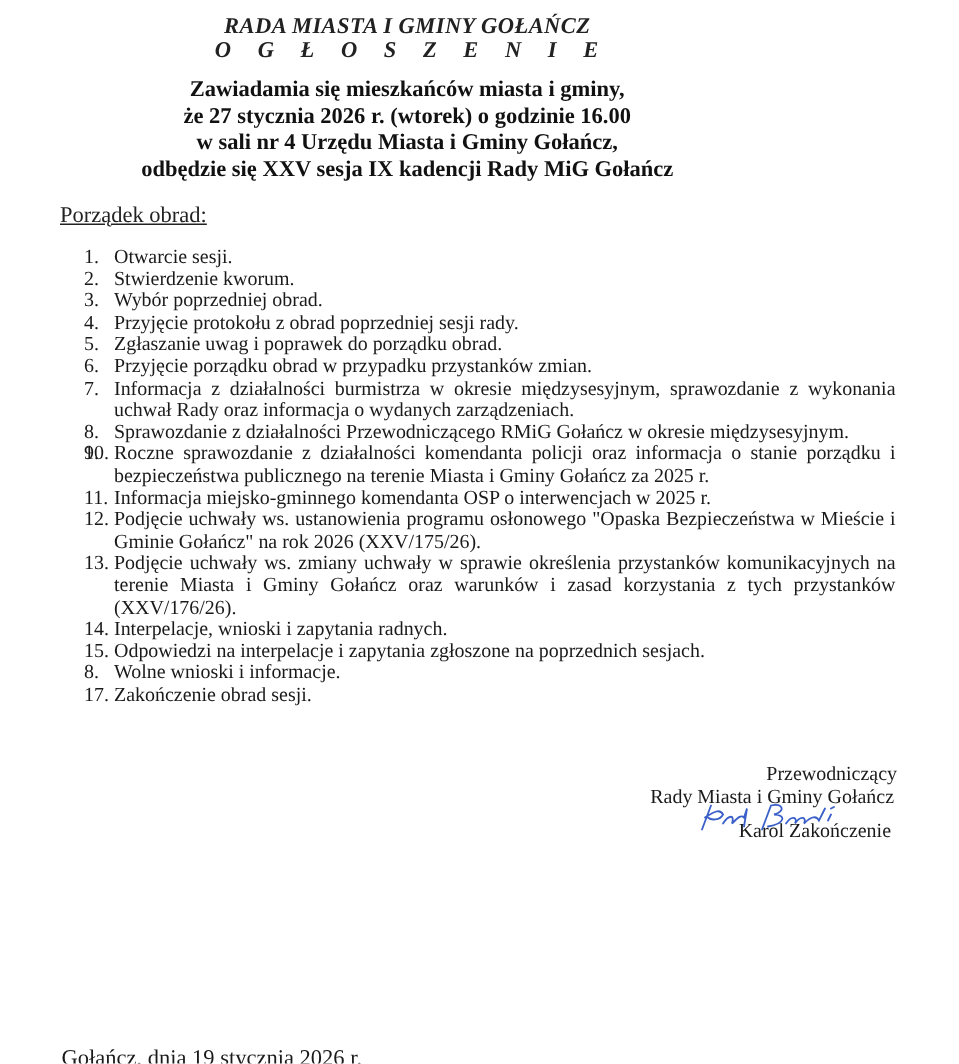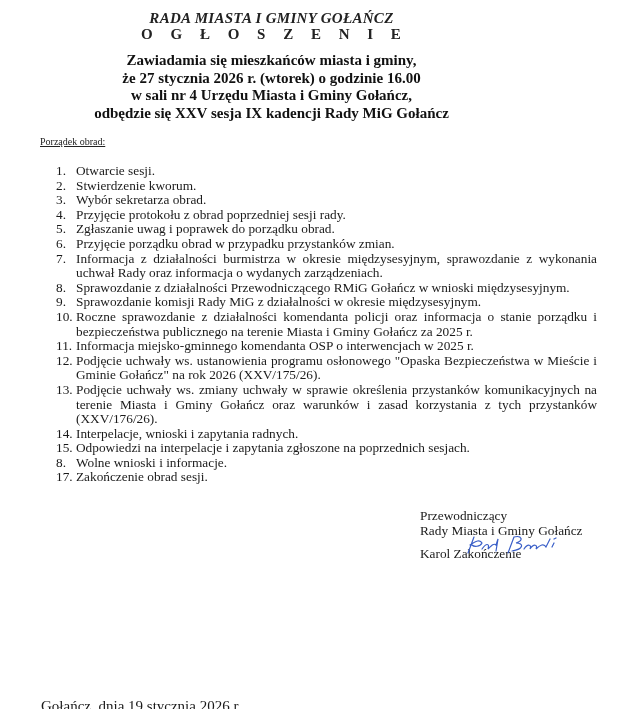--- a/index.html
+++ b/index.html
@@ -3,32 +3,32 @@
 <meta charset="utf-8">
 <style>
   html, body { margin: 0; padding: 0; background: #ffffff; }
   body {
     width: 639px; height: 709px; position: relative; overflow: hidden;
     font-family: "Liberation Serif", "DejaVu Serif", serif;
     color: #1a1a1a;
   }
   .header { position: absolute; left: 0; top: 11px; width: 543px; text-align: center; }
   .h-org { font-weight: bold; font-style: italic; font-size: 15px; line-height: 15px; letter-spacing: 0.3px; color: #222; }
-  .h-title { font-weight: bold; font-size: 15px; line-height: 16px; letter-spacing: 7px; color: #222; padding-left: 6px; }
+  .h-title { font-weight: bold; font-style: italic; font-size: 15px; line-height: 16px; letter-spacing: 7px; color: #222; padding-left: 6px; }
   .h-line { font-weight: bold; font-size: 15px; line-height: 17.5px; color: #111; }
   .h-lines { margin-top: 10px; }
 
-  .agenda-label { position: absolute; left: 40px; top: 136px; font-size: 10px; text-decoration: underline; color: #222; }
+  .agenda-label { position: absolute; left: 40px; top: 136px; font-size: 15px; text-decoration: underline; color: #222; }
   .agenda { position: absolute; left: 56px; top: 164px; width: 541px; list-style: none; margin: 0; padding: 0; }
   .agenda li { position: relative; padding-left: 20px; font-size: 13.3px; line-height: 14.6px; text-align: justify; color: #1a1a1a; }
   .agenda li .num { position: absolute; left: 0; top: 0; }
   .agenda li.single { text-align-last: auto; }
   .agenda li.multi { text-align-last: left; }
 
-  .signature { position: absolute; left: 420px; top: 508px; width: 200px; text-align: left; font-size: 13.3px; line-height: 15px; color: #1a1a1a; }
+  .signature { position: absolute; left: 420px; top: 508px; width: 200px; text-align: right; font-size: 13.3px; line-height: 15px; color: #1a1a1a; }
   .sig-role { padding-right: 22px; }
   .sig-org { padding-right: 24px; }
   .sig-name { padding-right: 26px; margin-top: 8px; }
   .sig-scribble { position: absolute; left: 44px; top: 25px; width: 100px; height: 24px; }
 
   .place-date { position: absolute; left: 41px; top: 698px; font-size: 15px; color: #1a1a1a; }
 </style>
 </head>
 <body>
 
@@ -41,27 +41,27 @@
     <div class="h-line">w sali nr 4 Urzędu Miasta i Gminy Gołańcz,</div>
     <div class="h-line">odbędzie się XXV sesja IX kadencji Rady MiG Gołańcz</div>
   </div>
 </div>
 
 <div class="agenda-label">Porządek obrad:</div>
 
 <ol class="agenda">
   <li class="single"><span class="num">1.</span><span>Otwarcie sesji.</span></li>
   <li class="single"><span class="num">2.</span><span>Stwierdzenie kworum.</span></li>
-  <li class="single"><span class="num">3.</span><span>Wybór sekretarza obrad.</span></li>
+  <li class="single"><span class="num">3.</span><span>Wybór poprzedniej obrad.</span></li>
   <li class="single"><span class="num">4.</span><span>Przyjęcie protokołu z obrad poprzedniej sesji rady.</span></li>
   <li class="single"><span class="num">5.</span><span>Zgłaszanie uwag i poprawek do porządku obrad.</span></li>
   <li class="single"><span class="num">6.</span><span>Przyjęcie porządku obrad w przypadku przystanków zmian.</span></li>
   <li class="multi"><span class="num">7.</span><span>Informacja z działalności burmistrza w okresie międzysesyjnym, sprawozdanie z wykonania uchwał Rady oraz informacja o wydanych zarządzeniach.</span></li>
-  <li class="single"><span class="num">8.</span><span>Sprawozdanie z działalności Przewodniczącego RMiG Gołańcz w wnioski międzysesyjnym.</span></li>
-  <li class="single"><span class="num">9.</span><span>Sprawozdanie komisji Rady MiG z działalności w okresie międzysesyjnym.</span></li>
+  <li class="single"><span class="num">8.</span><span>Sprawozdanie z działalności Przewodniczącego RMiG Gołańcz w okresie międzysesyjnym.</span></li>
+  <li class="single"><span class="num">9.</span></li>
   <li class="multi"><span class="num">10.</span><span>Roczne sprawozdanie z działalności komendanta policji oraz informacja o stanie porządku i bezpieczeństwa publicznego na terenie Miasta i Gminy Gołańcz za 2025 r.</span></li>
   <li class="single"><span class="num">11.</span><span>Informacja miejsko-gminnego komendanta OSP o interwencjach w 2025 r.</span></li>
   <li class="multi"><span class="num">12.</span><span>Podjęcie uchwały ws. ustanowienia programu osłonowego "Opaska Bezpieczeństwa w Mieście i Gminie Gołańcz" na rok 2026 (XXV/175/26).</span></li>
   <li class="multi"><span class="num">13.</span><span>Podjęcie uchwały ws. zmiany uchwały w sprawie określenia przystanków komunikacyjnych na terenie Miasta i Gminy Gołańcz oraz warunków i zasad korzystania z tych przystanków (XXV/176/26).</span></li>
   <li class="single"><span class="num">14.</span><span>Interpelacje, wnioski i zapytania radnych.</span></li>
   <li class="single"><span class="num">15.</span><span>Odpowiedzi na interpelacje i zapytania zgłoszone na poprzednich sesjach.</span></li>
   <li class="single"><span class="num">8.</span><span>Wolne wnioski i informacje.</span></li>
   <li class="single"><span class="num">17.</span><span>Zakończenie obrad sesji.</span></li>
 </ol>
 

